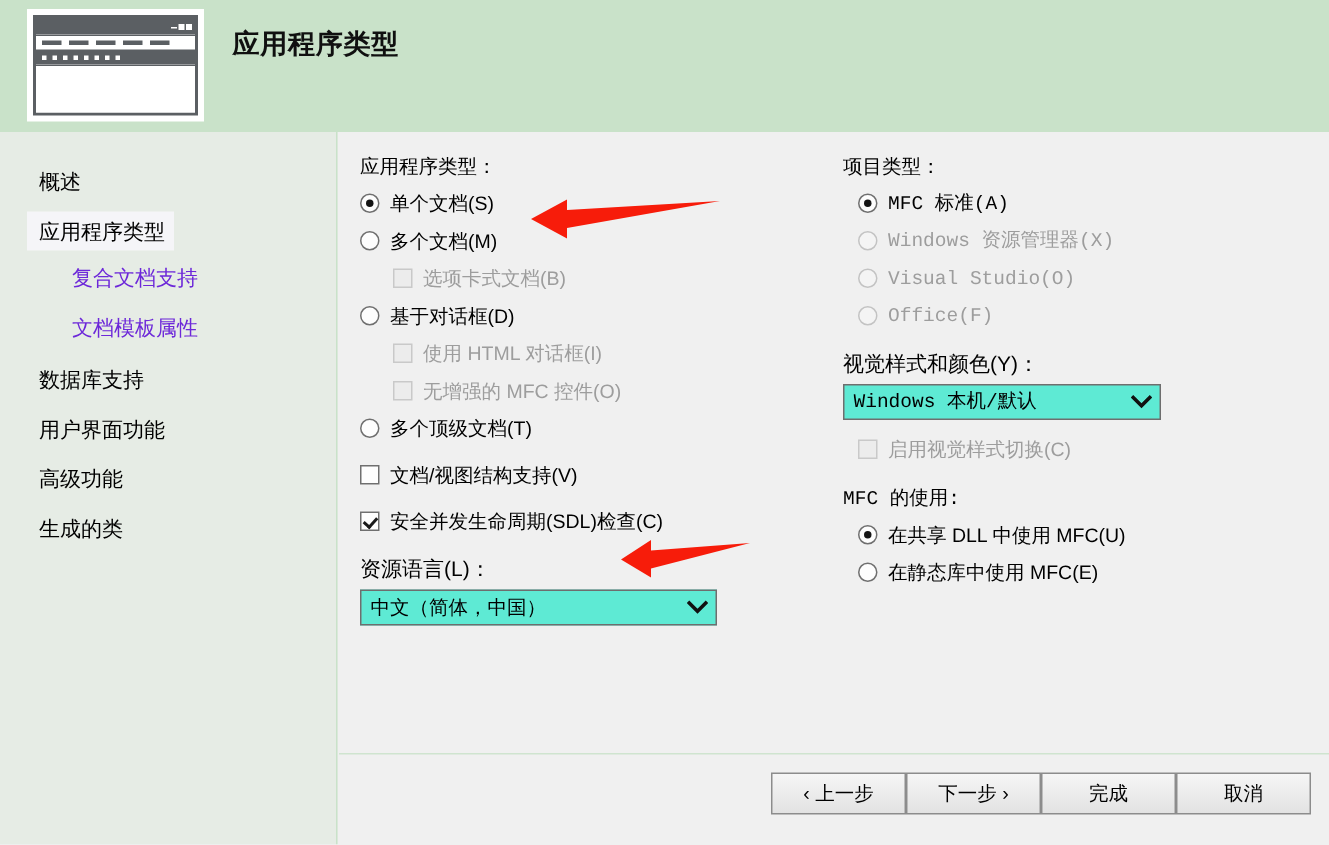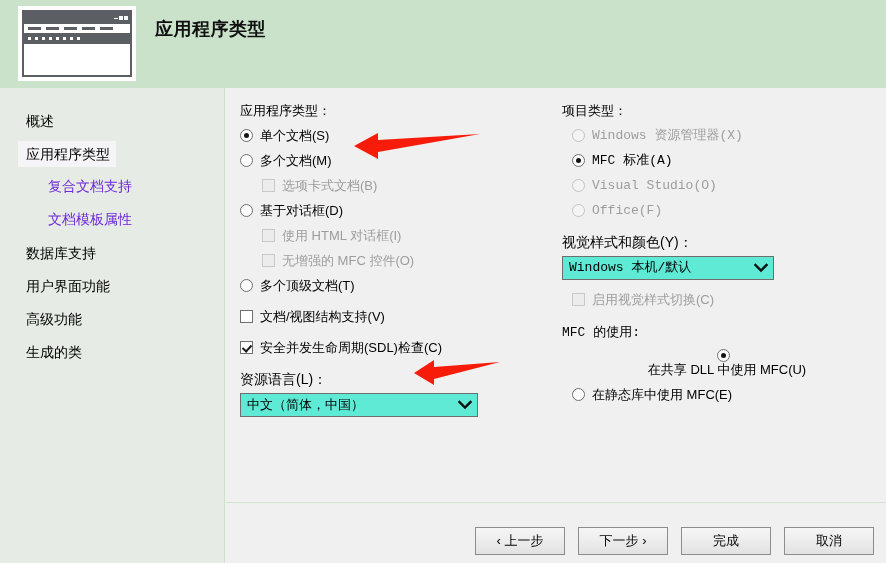--- a/index.html
+++ b/index.html
@@ -226,23 +226,22 @@
   .footer {
     position: absolute;
     left: 226px; top: 502px;
     width: 660px; height: 61px;
     background: #f0f0f0;
     border-top: 1px solid #cfe4cf;
     box-sizing: border-box;
   }
   .btn-row {
     position: absolute;
-    right: 12px; top: 24px;
-    display: flex;
-    gap: 13px;
+    right: 12px; top: 12px;
+    display: flex;
   }
   .btn {
     width: 90px; height: 28px;
     border: 1px solid #8c8c8c;
     background: linear-gradient(#f6f6f6, #e2e2e2);
     font-size: 13px;
     color: #000;
     display: flex;
     align-items: center;
     justify-content: center;
@@ -358,28 +357,28 @@
         <svg width="14" height="10" viewBox="0 0 14 10">
             <path d="M1.5 2 L7 7.5 L12.5 2" stroke="#111" stroke-width="2.4" fill="none" stroke-linecap="square"></path>
           </svg>
       </span>
     </div>
   </div>
 
   <div class="col-right">
     <div class="group-label">项目类型：</div>
 
+    <div class="opt sub" style="margin-left:10px;">
+      <span class="radio checked"></span>
+      <span class="opt-label mono">MFC 标准(A)</span>
+    </div>
+
     <div class="opt sub disabled" style="margin-left:10px;">
       <span class="radio disabled"></span>
       <span class="opt-label mono">Windows 资源管理器(X)</span>
-    </div>
-
-    <div class="opt sub" style="margin-left:10px;">
-      <span class="radio checked"></span>
-      <span class="opt-label mono">MFC 标准(A)</span>
     </div>
 
     <div class="opt sub disabled" style="margin-left:10px;">
       <span class="radio disabled"></span>
       <span class="opt-label mono">Visual Studio(O)</span>
     </div>
 
     <div class="opt sub disabled" style="margin-left:10px;margin-bottom:16px;">
       <span class="radio disabled"></span>
       <span class="opt-label mono">Office(F)</span>
@@ -395,21 +394,21 @@
       </span>
     </div>
 
     <div class="opt sub disabled" style="margin-left:10px;margin-top:12px;margin-bottom:16px;">
       <span class="checkbox disabled"></span>
       <span class="opt-label">启用视觉样式切换(C)</span>
     </div>
 
     <div class="group-label mono">MFC 的使用:</div>
 
-    <div class="opt sub" style="margin-left:10px;flex-direction:column;">
+    <div class="opt sub" style="margin-left:10px;">
       <span class="radio checked"></span>
       <span class="opt-label">在共享 DLL 中使用 MFC(U)</span>
     </div>
 
     <div class="opt sub" style="margin-left:10px;">
       <span class="radio"></span>
       <span class="opt-label">在静态库中使用 MFC(E)</span>
     </div>
   </div>
 </div>

